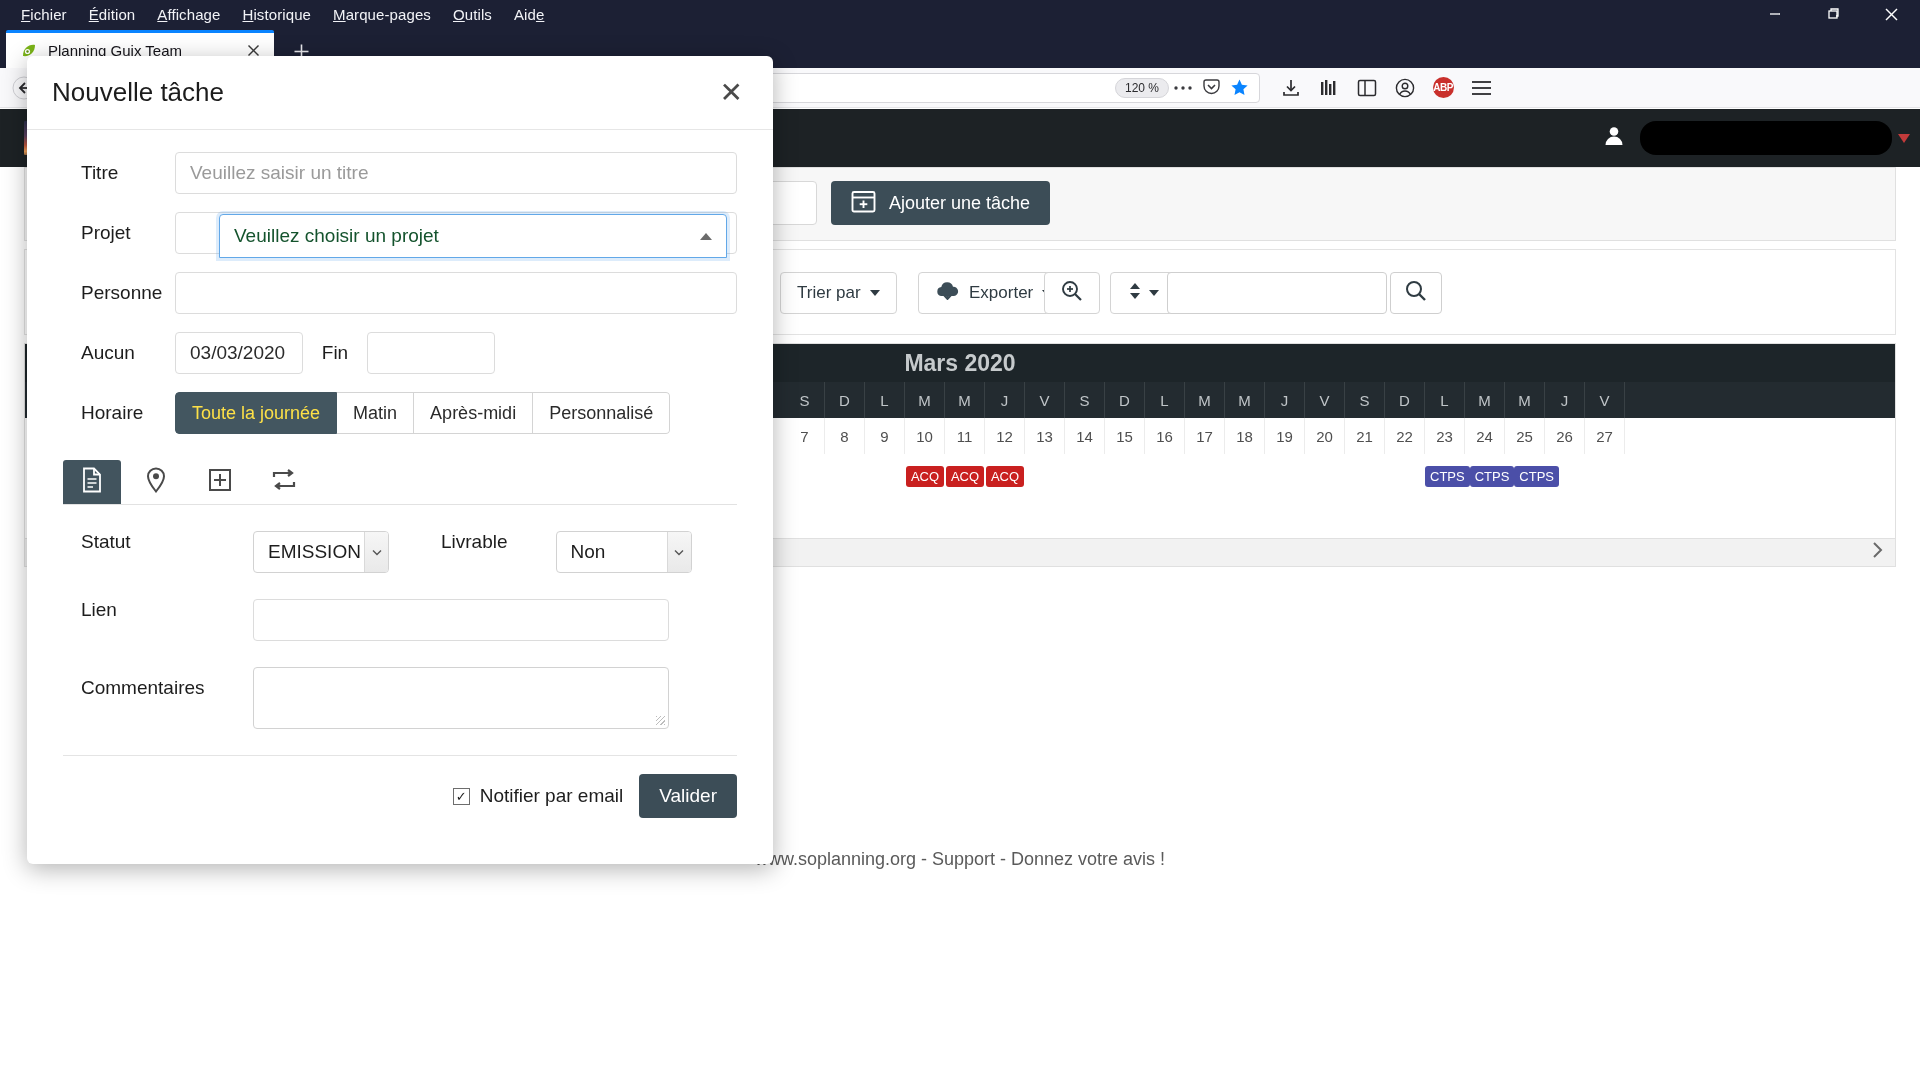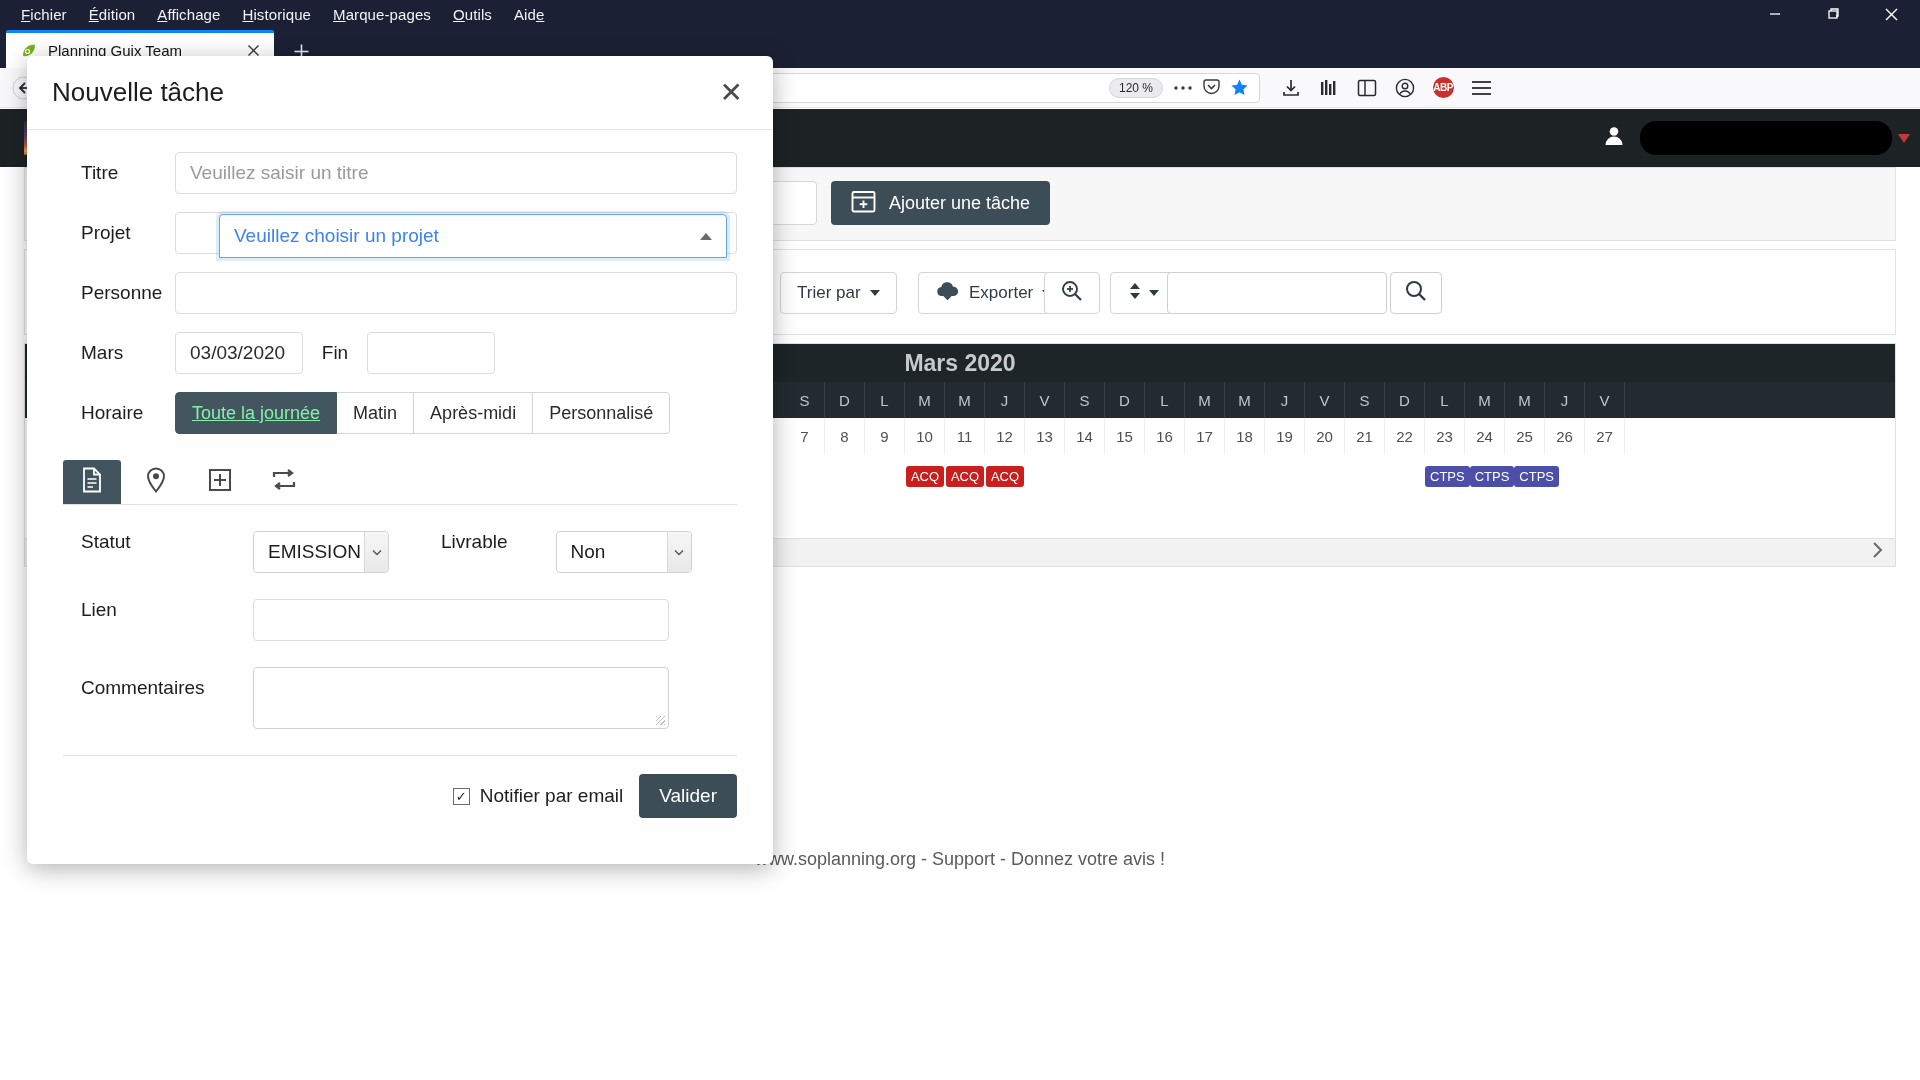--- a/index.html
+++ b/index.html
@@ -73,21 +73,21 @@
     display: flex; align-items: center; padding: 0 6px;
     max-width: 1070px;
   }
   .url-shield { width: 26px; display:flex; align-items:center; justify-content:center; color:#5c5c61; }
   .url-sep { width: 1px; height: 18px; background: #dcdce0; margin: 0 4px; }
   .url-lock-broken { width: 24px; display:flex; align-items:center; justify-content:center; position: relative; }
   .url-text { flex: 1; font-size: 15px; color: #0c0c0d; padding-left: 6px; white-space: nowrap; }
   .url-text .path { color: #737373; }
   .zoom-badge {
     font-size: 12px; color: #2b2b2e; background: #ebebee;
-    border: 1px solid #d5d5d9; border-radius: 11px; padding: 2px 9px; margin-right: 6px;
+    border: 1px solid #d5d5d9; border-radius: 11px; padding: 2px 9px; 
   }
   .url-icon { width: 28px; display:flex; align-items:center; justify-content:center; color:#4a4a50; }
   .toolbar-right { display: flex; align-items: center; padding-right: 8px; }
   .tb-btn { width: 38px; height: 34px; display:flex; align-items:center; justify-content:center; color:#2b2b2e; }
   .abp-badge {
     width: 21px; height: 21px; border-radius: 50%; background: #c9302c;
     color: #fff; font-size: 10px; font-weight: bold;
     display:flex; align-items:center; justify-content:center; letter-spacing: -0.5px;
   }
 
@@ -231,21 +231,21 @@
   }
   .finput.small { flex: 0 0 128px; }
 
   
   .select-open {
     position: absolute; left: 192px; top: 84px; width: 508px; z-index: 20;
   }
   .select-head {
     height: 44px; border: 1px solid #62a8e8; border-top-left-radius: 4px; border-top-right-radius: 4px;
     background: #ffffff; display: flex; align-items: center; padding: 0 14px;
-    font-size: 19px; color: #3b82f6;
+    font-size: 19px; color: #14532d;
     box-shadow: 0 0 0 3px rgba(100,170,235,.22);
   }
   .select-head .sarrow {
     margin-left: auto; width:0; height:0;
     border-left:6px solid transparent; border-right:6px solid transparent; border-bottom:7px solid #6b6b6b;
   }
   .select-panel {
     border: 1px solid #62a8e8; border-top: none;
     background: #ffffff; padding: 10px 10px 6px 10px;
     box-shadow: 0 3px 6px rgba(0,0,0,.10);
@@ -259,21 +259,21 @@
   .date-mid { width: 64px; text-align: center; font-size: 19px; color: #1d1d1d; }
 
   .seg-group { display: flex; border-radius: 4px; overflow: hidden; }
   .seg {
     height: 42px; display: flex; align-items: center; padding: 0 16px;
     font-size: 18px; color: #2b2b2b; background: #ffffff;
     border: 1px solid #d4d4d4; border-left: none;
   }
   .seg:first-child { border-left: 1px solid #d4d4d4; border-radius: 4px 0 0 4px; }
   .seg:last-child { border-radius: 0 4px 4px 0; }
-  .seg.active { background: #435660; color: #86efac; border-color: #435660; text-decoration: underline; }
+  .seg.active { background: #435660; color: #fde047; border-color: #435660; }
 
   .tabs-row {
     display: flex; align-items: flex-end; margin: 26px 0 0 0;
     border-bottom: 1px solid #e2e2e2;
   }
   .itab {
     width: 58px; height: 44px; display: flex; align-items: center; justify-content: center;
     color: #4a4a4a; background: transparent; border: 1px solid transparent; margin-right: 6px;
   }
   .itab.active { background: #42545e; color: #ffffff; border-radius: 3px 3px 0 0; }
@@ -700,21 +700,21 @@
         <div class="flabel">Projet</div>
         <div class="finput"></div>
       </div>
 
       <div class="frow">
         <div class="flabel">Personne</div>
         <div class="finput"></div>
       </div>
 
       <div class="date-row">
-        <div class="flabel">Mars</div>
+        <div class="flabel">Aucun</div>
         <div class="finput small" style="color:#2b2b2b;">03/03/2020</div>
         <div class="date-mid">Fin</div>
         <div class="finput small"></div>
       </div>
 
       <div class="frow">
         <div class="flabel">Horaire</div>
         <div class="seg-group">
           <div class="seg active">Toute la journée</div>
           <div class="seg">Matin</div>

